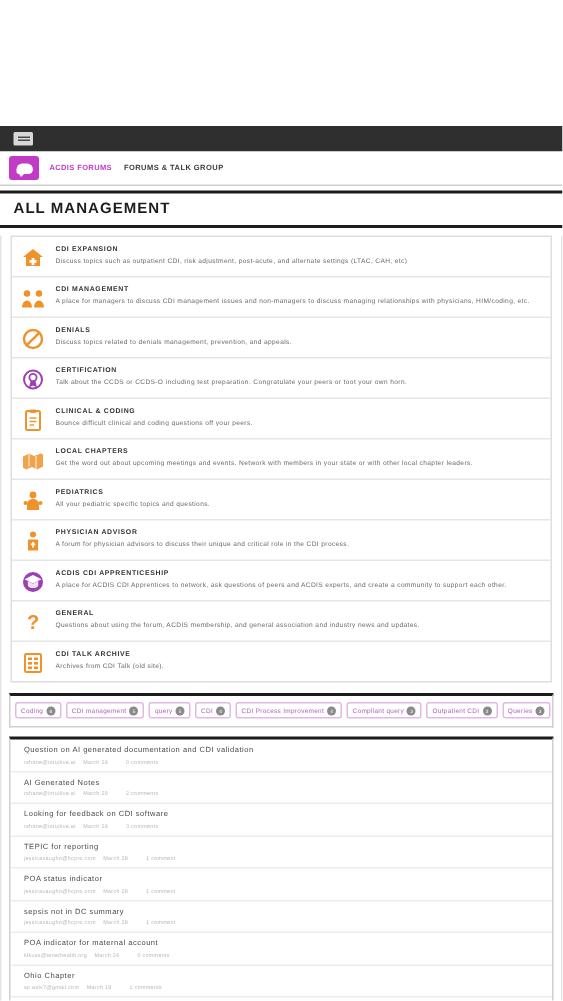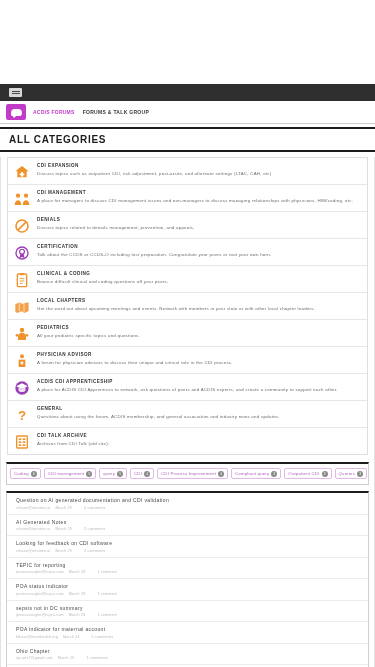--- a/index.html
+++ b/index.html
@@ -209,21 +209,21 @@
 <div class="brandbar">
   <div class="logo">
     <div class="bubble"></div>
   </div>
   <div class="crumb-site">ACDIS FORUMS</div>
   <div class="crumb-sep"></div>
   <div class="crumb-page">FORUMS &amp; TALK GROUP</div>
 </div>
 
 <div class="head-rule-top"></div>
-<div class="page-title">ALL CATEGORIES</div>
+<div class="page-title">ALL MANAGEMENT</div>
 <div class="head-rule-bot"></div>
 
 <div class="outer-frame">
 
   <div class="cat-panel" id="cat-list">
       <div class="cat-row">
         <div class="cat-icon">
           <svg class="ic" viewBox="0 0 24 24" xmlns="http://www.w3.org/2000/svg">
             <path d="M12 3 2 11h3v9h14v-9h3z" fill="#f0922b"></path>
             <rect x="10.6" y="12" width="2.8" height="7" fill="#fff"></rect>

